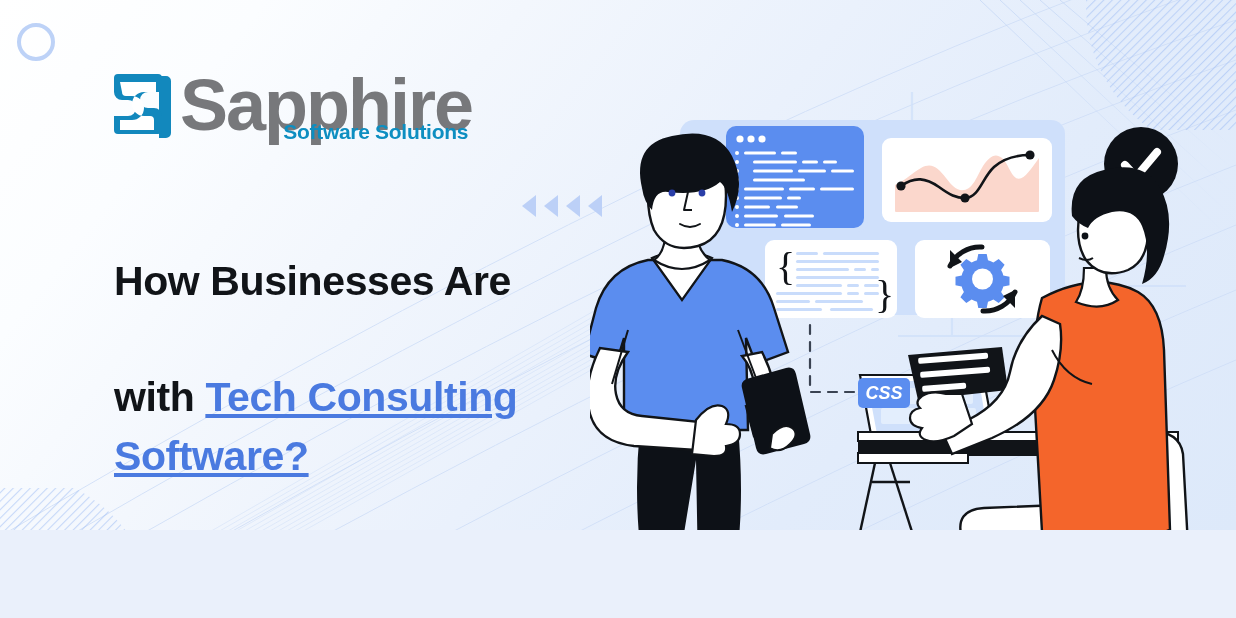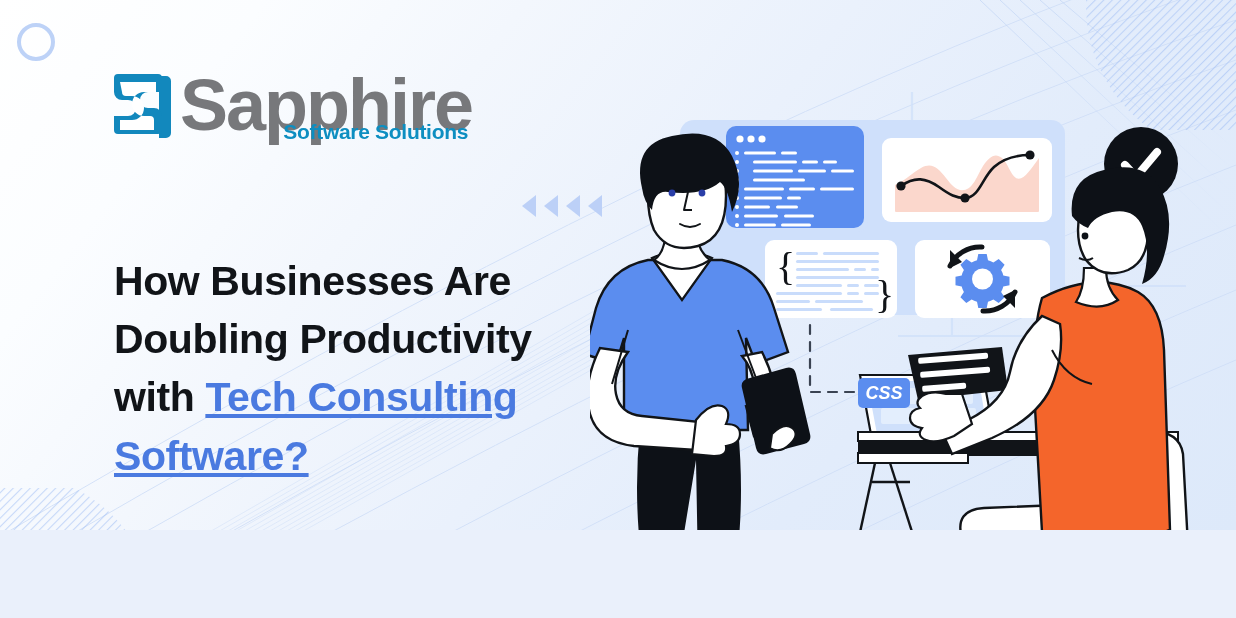--- a/index.html
+++ b/index.html
@@ -154,21 +154,21 @@
 
   <div class="arrows">
     <span class="arrow-tri"></span>
     <span class="arrow-tri"></span>
     <span class="arrow-tri"></span>
     <span class="arrow-tri"></span>
   </div>
 
   <h1 class="headline">
     <span>How Businesses Are</span><br>
-    <span>Doubling Productivity</span><br>
+    <br>
     <span>with </span><span class="accent">Tech Consulting</span><br>
     <span class="accent">Software?</span>
   </h1>
 
   <svg class="illus" viewBox="0 0 646 618">
 
     <rect x="90" y="120" width="385" height="195" rx="14" fill="#cfe0fb"></rect>
 
     <g>
       <rect x="140" y="130" width="138" height="102" rx="10" fill="#cfe0fb" opacity=".6"></rect>

